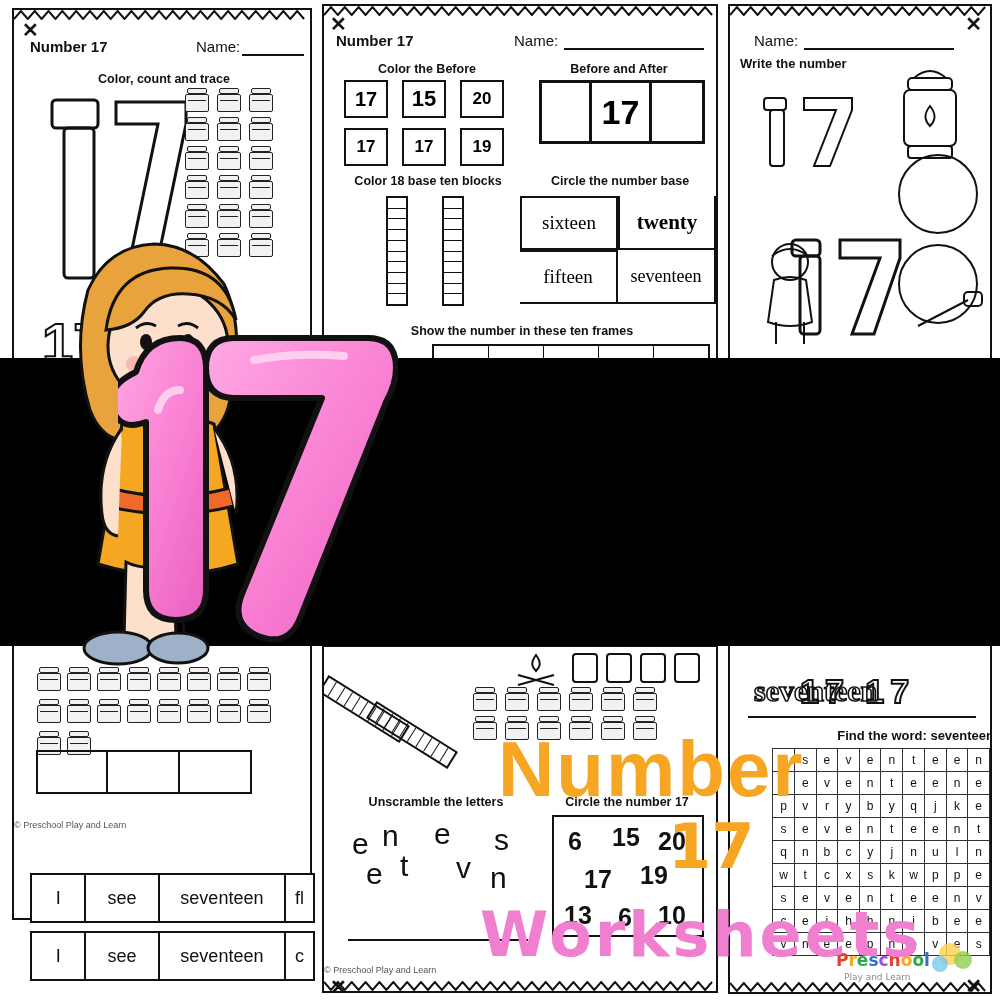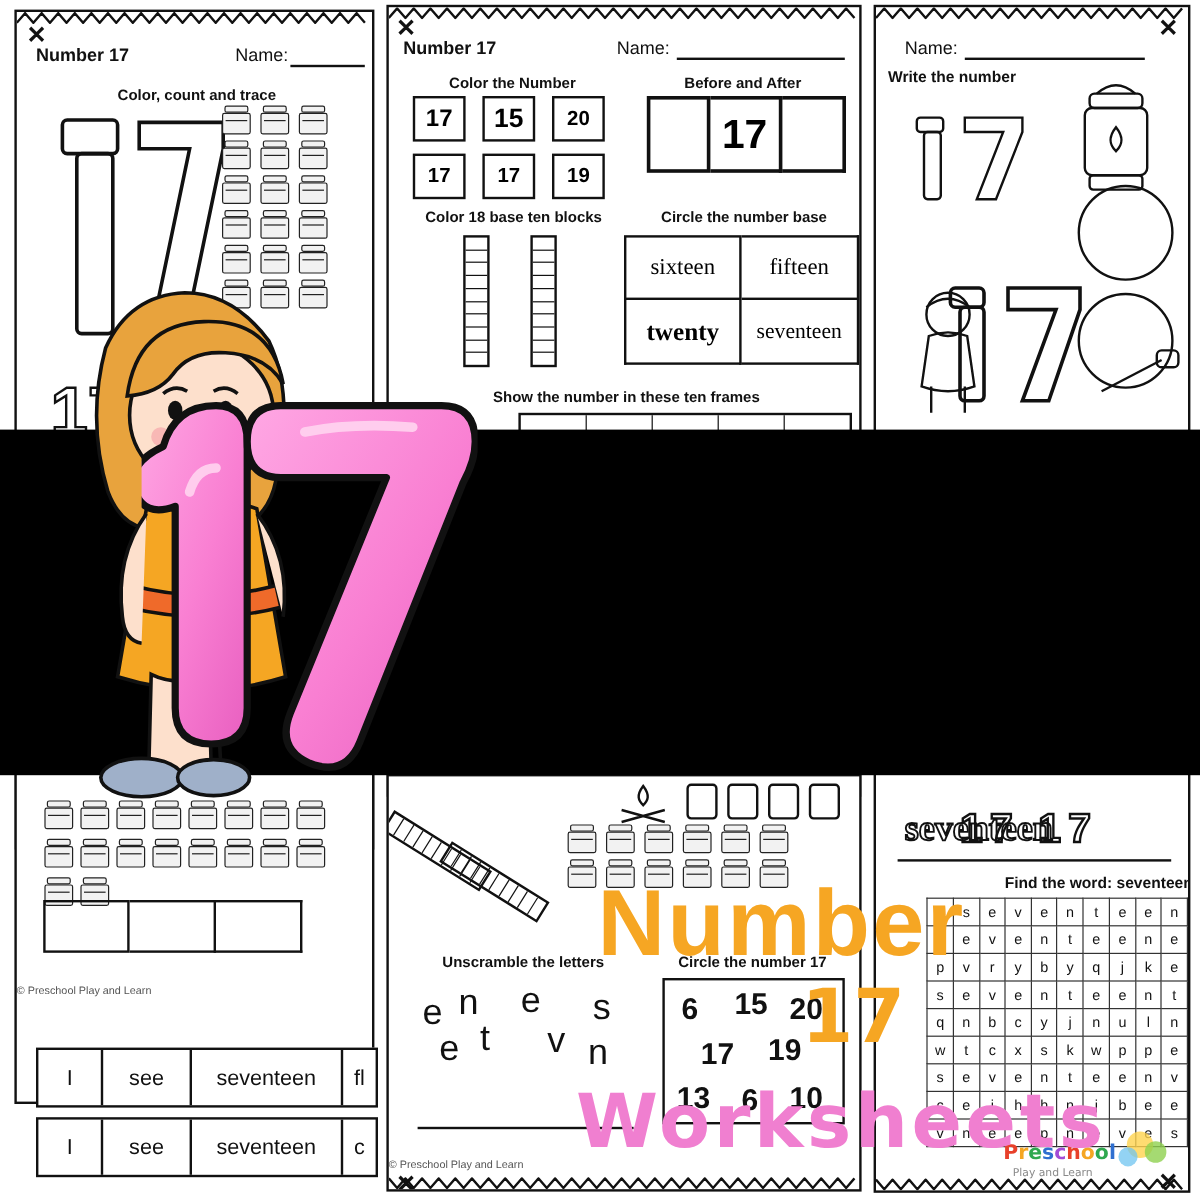--- a/index.html
+++ b/index.html
@@ -297,21 +297,21 @@
 
   <div class="sheet" style="left:322px;top:4px;width:396px;height:660px;">
     <svg class="zig" viewBox="0 0 396 10" preserveAspectRatio="none">
       <polyline points="0,9 7,1 14,9 21,1 28,9 35,1 42,9 49,1 56,9 63,1 70,9 77,1 84,9 91,1 98,9 105,1 112,9 119,1 126,9 133,1 140,9 147,1 154,9 161,1 168,9 175,1 182,9 189,1 196,9 203,1 210,9 217,1 224,9 231,1 238,9 245,1 252,9 259,1 266,9 273,1 280,9 287,1 294,9 301,1 308,9 315,1 322,9 329,1 336,9 343,1 350,9 357,1 364,9 371,1 378,9 385,1 392,9" fill="none" stroke="#111" stroke-width="2"></polyline>
     </svg>
     <div class="xmark" style="left:6px;top:8px;">✕</div>
     <div class="ttl" style="position:absolute;left:12px;top:26px;">Number 17</div>
     <div class="nm" style="position:absolute;left:190px;top:26px;">Name:</div>
     <div class="rule" style="position:absolute;left:240px;top:26px;width:140px;height:16px;"></div>
 
-    <div class="sub" style="position:absolute;left:8px;top:56px;width:190px;">Color the Number</div>
+    <div class="sub" style="position:absolute;left:8px;top:56px;width:190px;">Color the Before</div>
     <div style="position:absolute;left:20px;top:74px;width:180px;display:flex;flex-wrap:wrap;gap:10px 14px;">
       <div class="box" style="width:44px;height:38px;font-size:20px;">17</div>
       <div class="box" style="width:44px;height:38px;font-size:22px;">15</div>
       <div class="box" style="width:44px;height:38px;font-size:17px;">20</div>
       <div class="box" style="width:44px;height:38px;font-size:17px;">17</div>
       <div class="box" style="width:44px;height:38px;font-size:17px;">17</div>
       <div class="box" style="width:44px;height:38px;font-size:17px;">19</div>
     </div>
 
     <div class="sub" style="position:absolute;left:200px;top:56px;width:190px;">Before and After</div>
@@ -345,22 +345,22 @@
           <span></span>
           <span></span>
           <span></span>
           <span></span>
         </div>
     </div>
 
     <div class="sub" style="position:absolute;left:200px;top:168px;width:192px;">Circle the number base</div>
     <div style="position:absolute;left:196px;top:190px;display:flex;flex-wrap:wrap;width:196px;align-items:flex-end;">
       <div class="box" style="width:98px;height:54px;font-size:19px;font-weight:400;font-family:'Liberation Serif',serif;">sixteen</div>
+      <div class="box" style="width:98px;height:54px;border-top:none;font-size:21px;font-family:'Liberation Serif',serif;">twenty</div>
       <div class="box" style="width:98px;height:54px;border-left:none;font-size:19px;font-weight:400;font-family:'Liberation Serif',serif;">fifteen</div>
-      <div class="box" style="width:98px;height:54px;border-top:none;font-size:21px;font-family:'Liberation Serif',serif;">twenty</div>
       <div class="box" style="width:98px;height:54px;border-top:none;border-left:none;font-size:18px;font-weight:400;font-family:'Liberation Serif',serif;">seventeen</div>
     </div>
 
     <div class="sub" style="position:absolute;left:0;top:318px;width:396px;">Show the number in these ten frames</div>
     <div class="frame" style="position:absolute;left:108px;top:338px;width:278px;height:26px;">
       <span></span>
         <span></span>
         <span></span>
         <span></span>
         <span></span>

